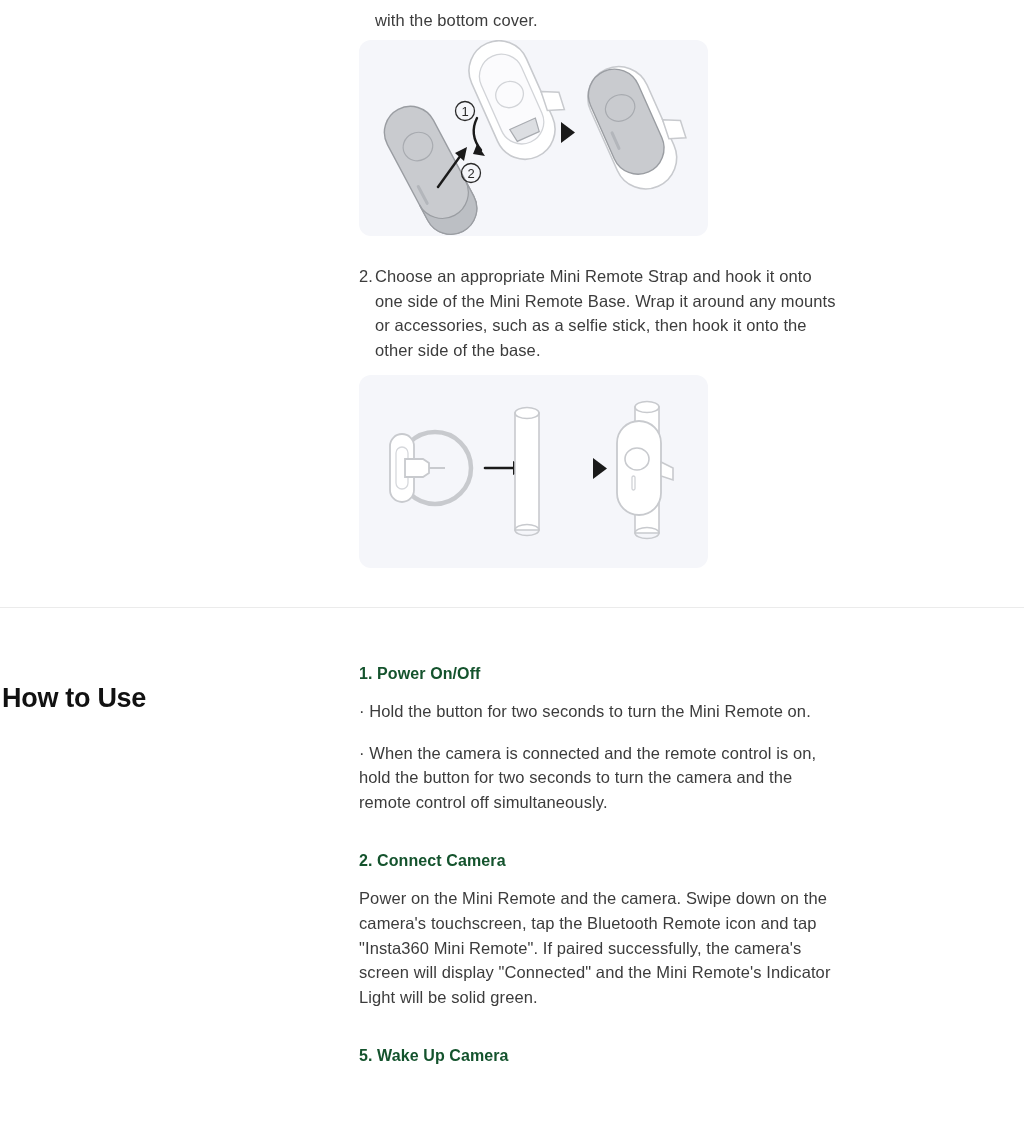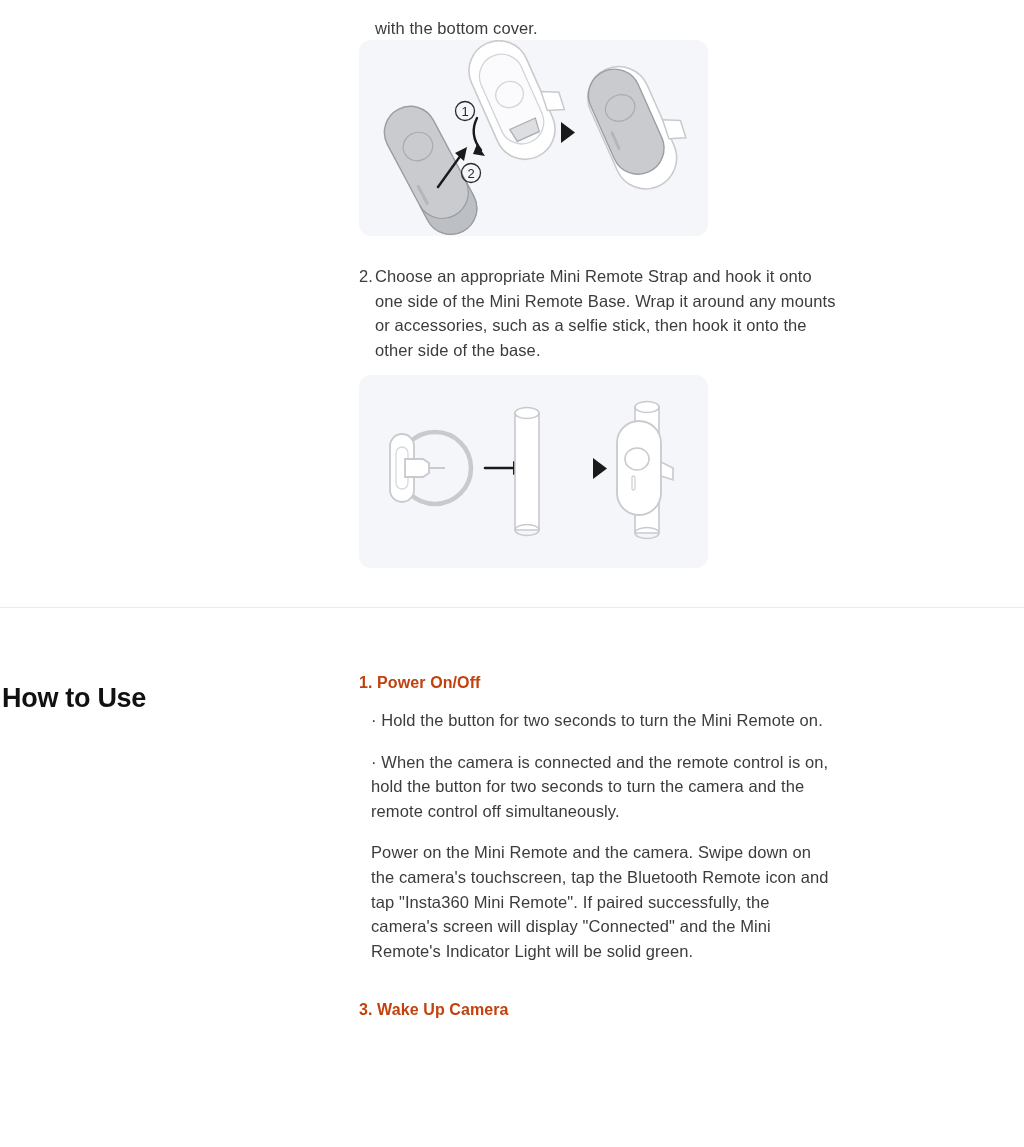--- a/index.html
+++ b/index.html
@@ -22,21 +22,21 @@
     font-size: 16.5px;
     line-height: 24.6px;
     color: #3c3c3c;
     letter-spacing: 0.1px;
   }
 
   
   #top-continued {
     position: absolute;
     left: 375px;
-    top: 16px;
+    top: 8px;
     width: 470px;
   }
 
   
   .illus-panel {
     position: absolute;
     background: #f5f6fa;
     border-radius: 12px;
     overflow: hidden;
   }
@@ -97,30 +97,30 @@
 
   #howto-content {
     position: absolute;
     left: 359px;
     top: 655px;
     width: 480px;
   }
   .step-heading {
     font-size: 16px;
     font-weight: 700;
-    color: #c2410c;
+    color: #14532d;
     line-height: 22px;
     letter-spacing: 0.1px;
-    margin: 17px 0 14px 0;
+    margin: 8px 0 14px 0;
   }
   .step-heading.spaced-top {
     margin-top: 36px;
   }
   .para {
-    margin: 0 0 17px 12px;
+    margin: 0 0 17px 0;
   }
   .para:last-child {
     margin-bottom: 0;
   }
 </style>
 </head>
 <body>
 
 <div id="top-continued" class="body-text">with the bottom cover.</div>
 
@@ -232,16 +232,17 @@
 <div id="section-divider"></div>
 
 <h1 id="how-to-use-heading">How to Use</h1>
 
 <div id="howto-content">
 
   <h2 class="step-heading">1. Power On/Off</h2>
   <p class="para body-text">· Hold the button for two seconds to turn the Mini Remote on.</p>
   <p class="para body-text">· When the camera is connected and the remote control is on, hold the button for two seconds to turn the camera and the remote control off simultaneously.</p>
 
+  <h2 class="step-heading spaced-top">2. Connect Camera</h2>
   <p class="para body-text">Power on the Mini Remote and the camera. Swipe down on the camera's touchscreen, tap the Bluetooth Remote icon and tap "Insta360 Mini Remote". If paired successfully, the camera's screen will display "Connected" and the Mini Remote's Indicator Light will be solid green.</p>
 
-  <h2 class="step-heading spaced-top">3. Wake Up Camera</h2>
+  <h2 class="step-heading spaced-top">5. Wake Up Camera</h2>
 </div>
 
 </body></html>

